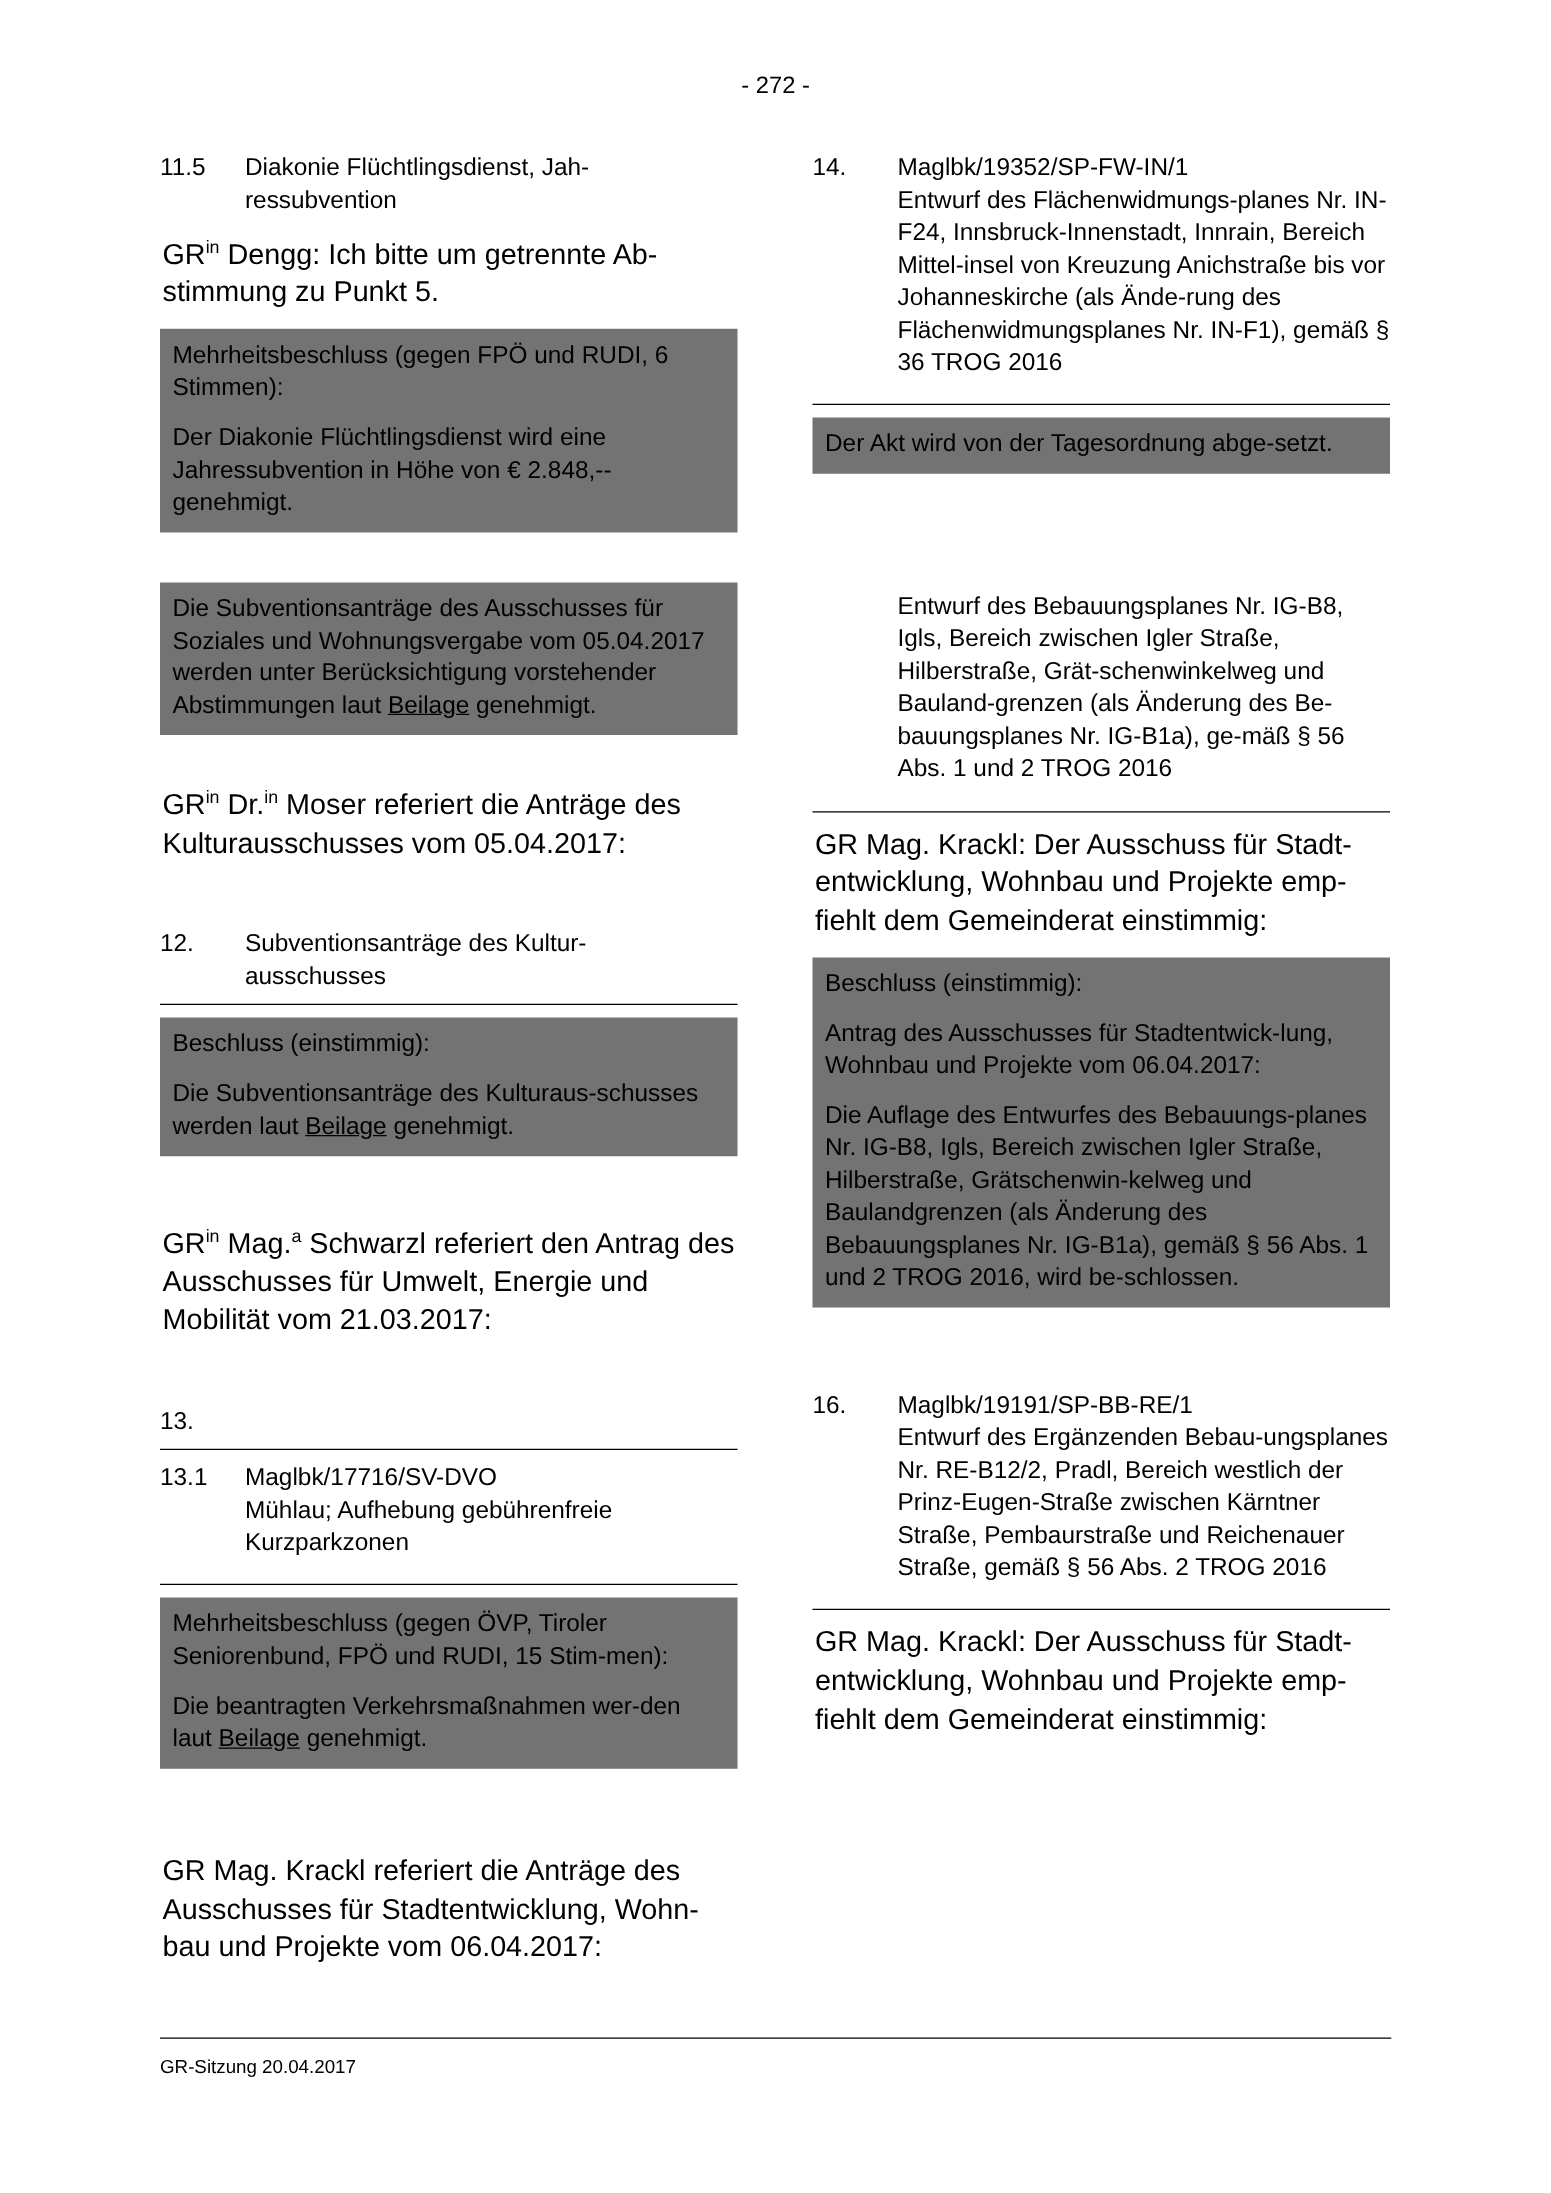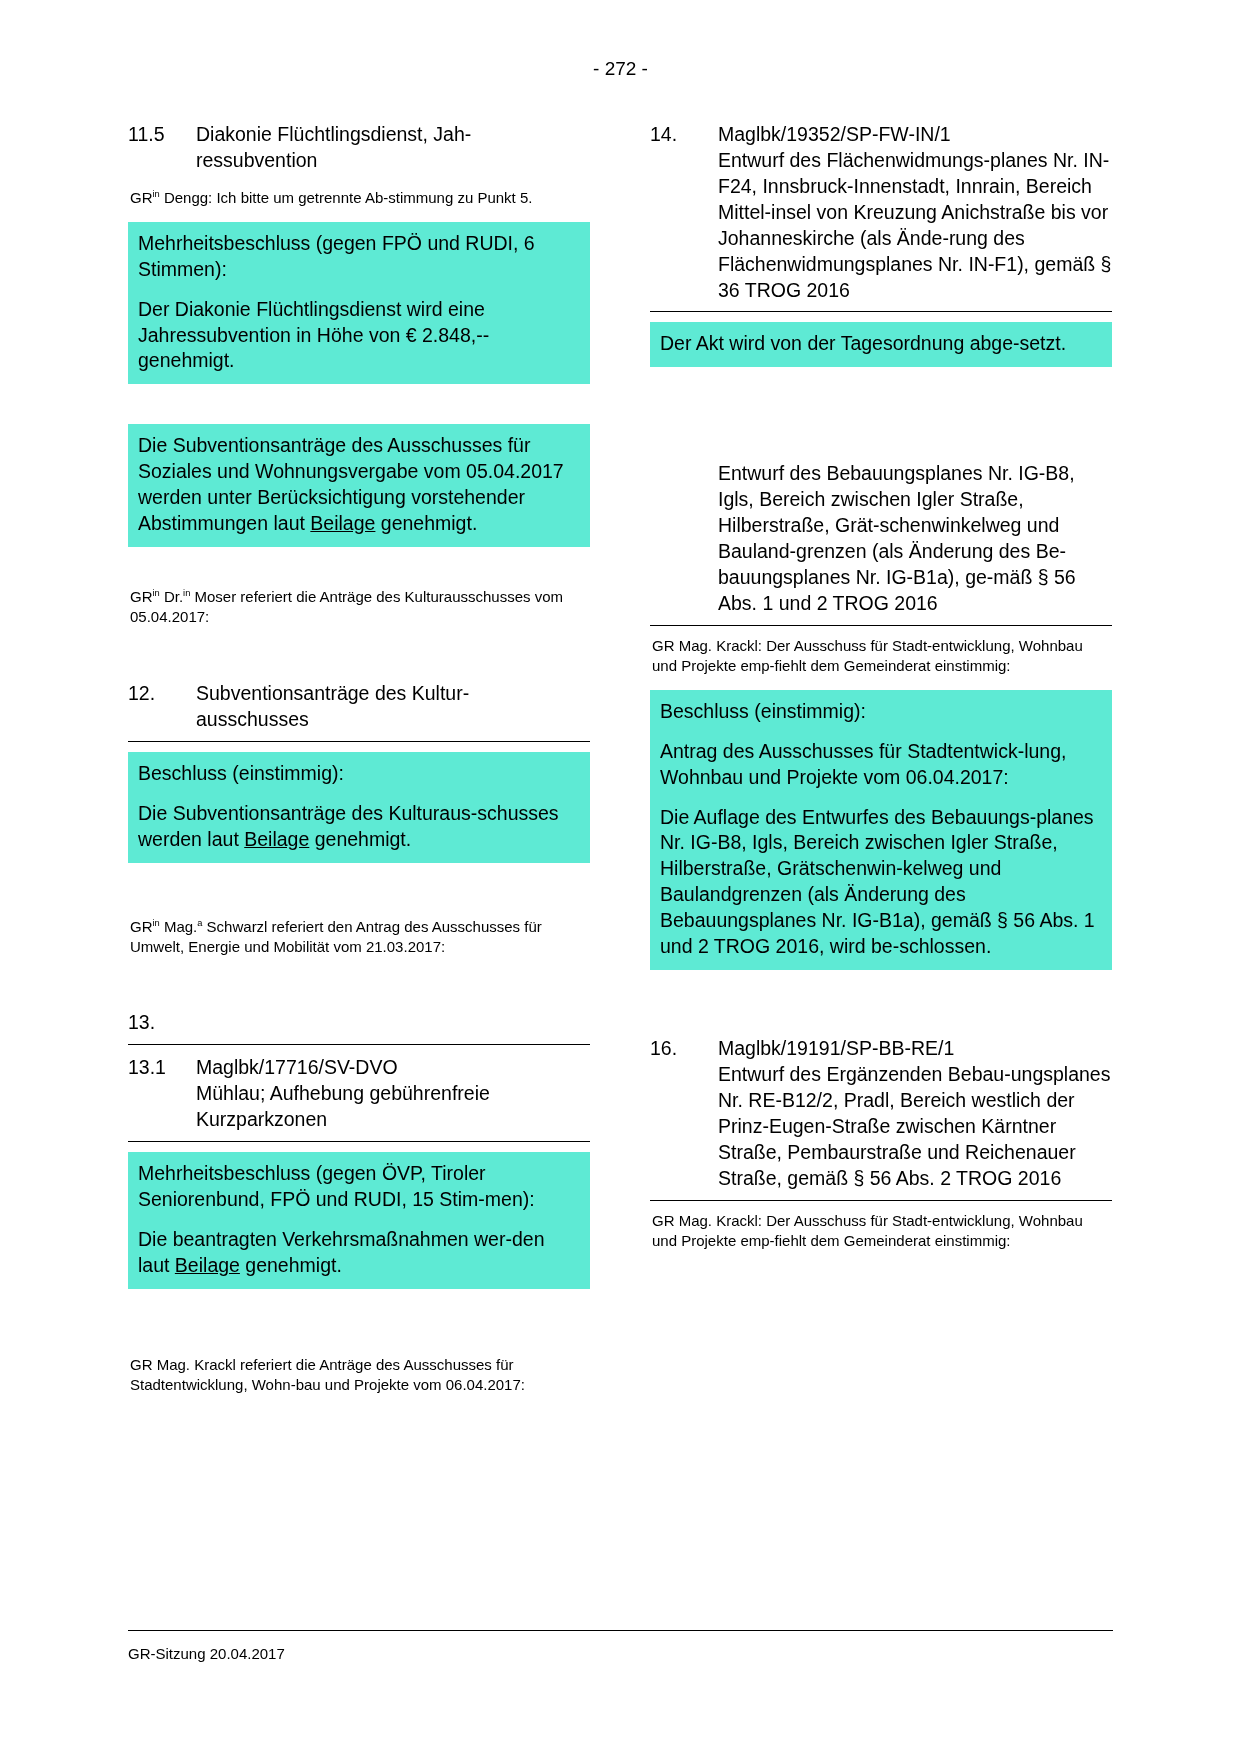--- a/index.html
+++ b/index.html
@@ -55,38 +55,38 @@
     flex: 1 1 auto;
   }
   .item-head.no-rule {
     border-bottom: none;
     padding-bottom: 0;
   }
   .item-sub {
     font-size: 19.5px;
     line-height: 1.33;
     padding-left: 68px;
-    padding-bottom: 8px;
+    padding-bottom: 20px;
     border-bottom: 1.3px solid #000;
   }
   .para {
     font-size: 19.5px;
     line-height: 1.33;
     margin: 0;
   }
   .para + .para { margin-top: 12px; }
 
   .shaded {
-    background: #5eead4;
+    background: #737373;
     padding: 9px 10px 10px 10px;
   }
   .shaded .para + .para { margin-top: 14px; }
 
   .plain-para {
-    font-size: 15px;
+    font-size: 23px;
     line-height: 1.33;
     margin: 0;
     padding: 0 2px;
   }
   .gap-after-head { height: 10px; }
   u { text-decoration: underline; }
   sup {
     font-size: 0.62em;
     vertical-align: super;
     line-height: 0;

